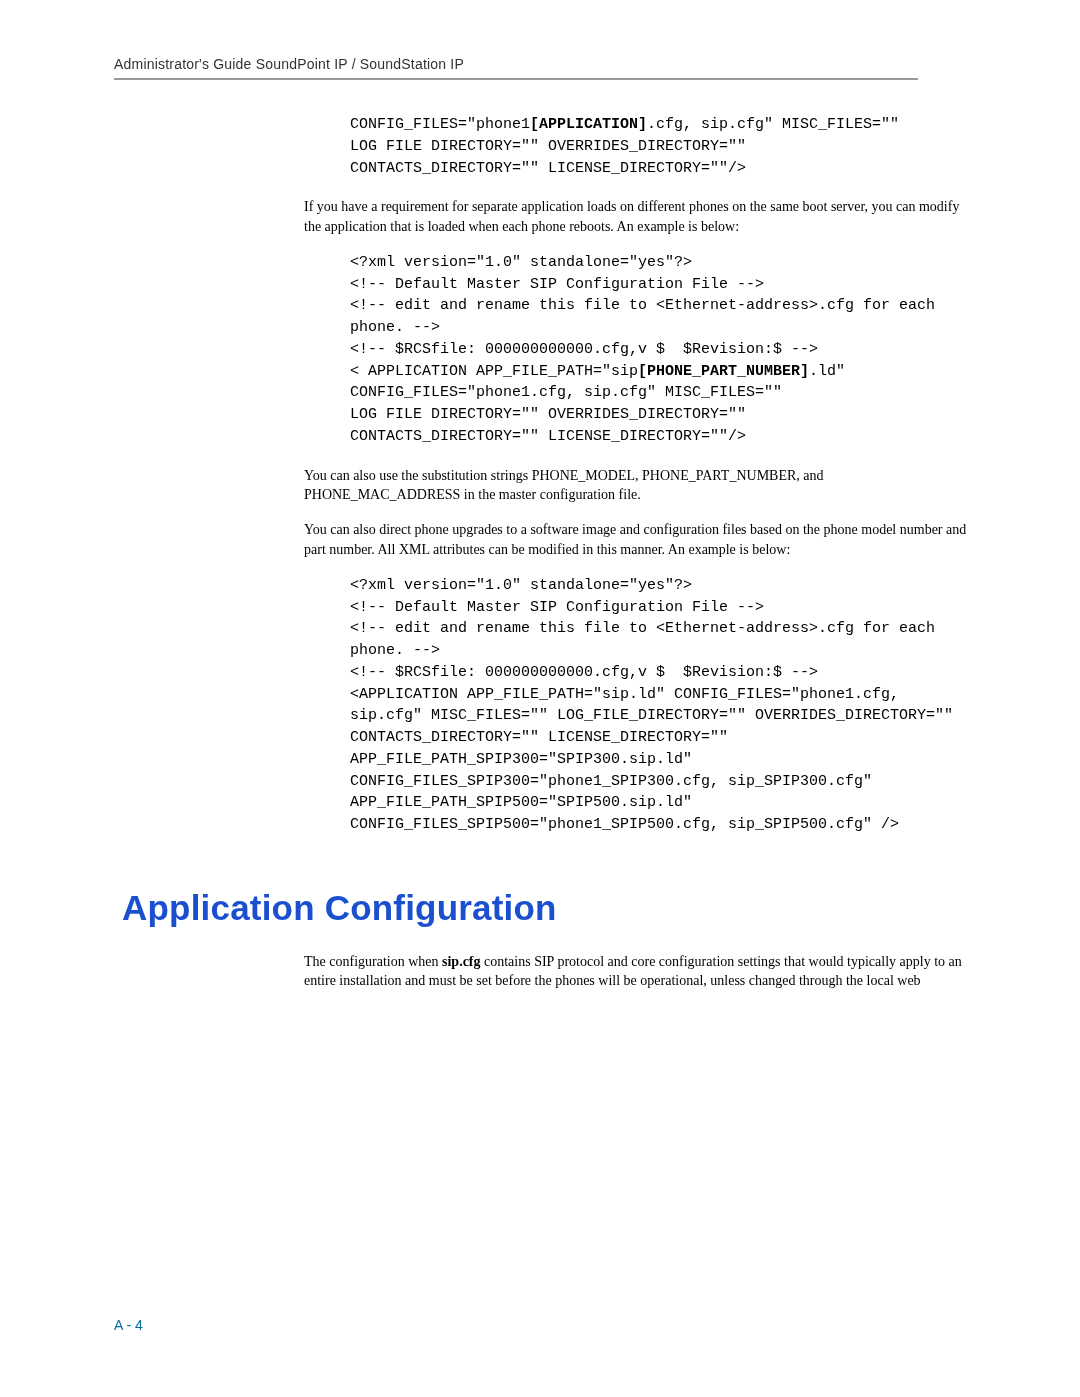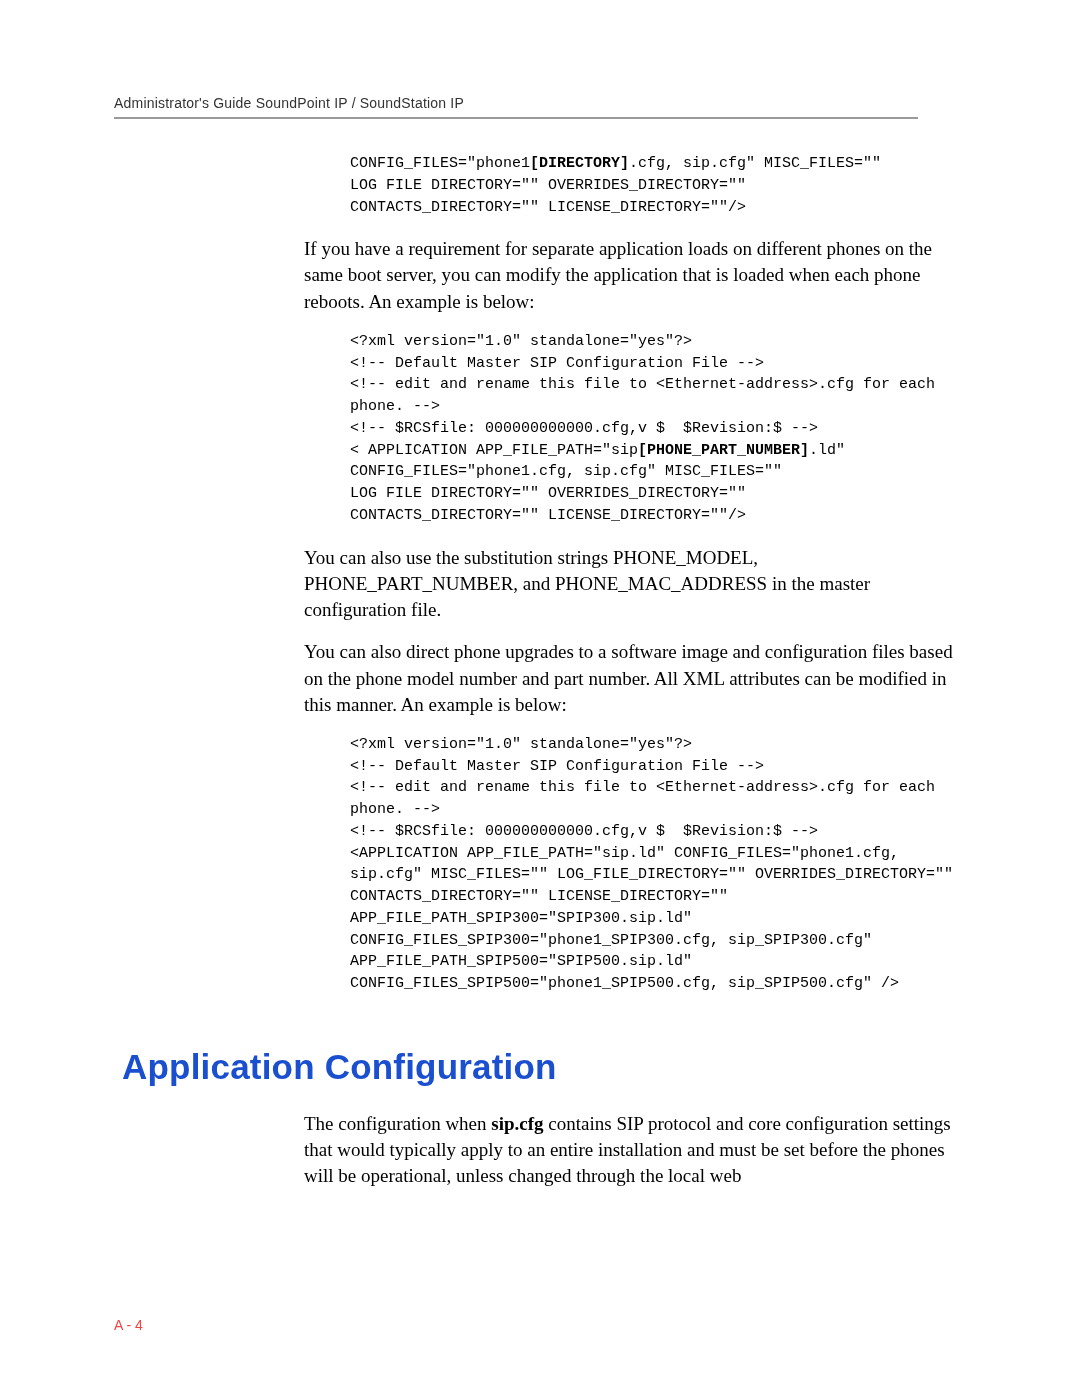--- a/index.html
+++ b/index.html
@@ -8,40 +8,40 @@
     padding: 0;
     background: #fff;
     font-family: "Palatino Linotype", "Book Antiqua", Palatino, Georgia, serif;
     color: #000;
   }
   .page {
     width: 1032px;
     height: 1397px;
     position: relative;
     box-sizing: border-box;
-    padding: 95px 114px 60px 114px;
+    padding: 56px 114px 60px 114px;
   }
   .running-header {
     font-family: "Futura", "Century Gothic", "Trebuchet MS", Arial, sans-serif;
     font-size: 14px;
     color: #333;
     letter-spacing: 0.2px;
     margin-bottom: 6px;
   }
   .header-rule {
     border: none;
     border-top: 2px solid #9a9a9a;
     margin: 0 0 34px 0;
   }
   .body-col {
     margin-left: 190px;  
     width: 665px;
   }
   .para {
-    font-size: 19px;
+    font-size: 14px;
     line-height: 1.38;
     margin: 0 0 16px 0;
   }
   .code-block {
     font-family: "Courier New", Courier, monospace;
     font-size: 15px;
     line-height: 1.45;
     white-space: pre-wrap;
     word-break: break-word;
     margin: 6px 0 18px 46px;
@@ -59,34 +59,34 @@
     margin: 52px 0 24px 8px;
     letter-spacing: 0.2px;
   }
   .strong-serif { font-weight: bold; }
   .page-num {
     position: absolute;
     left: 114px;
     bottom: 64px;
     font-family: "Futura", "Century Gothic", "Trebuchet MS", Arial, sans-serif;
     font-size: 14px;
-    color: #ef4444;
+    color: #0369a1;
   }
 </style>
 </head>
 <body>
 
 <div class="page">
 
   <div class="running-header">Administrator's Guide SoundPoint IP / SoundStation IP</div>
   <hr class="header-rule">
 
   <div class="body-col">
 
-    <div class="code-block"><span>CONFIG_FILES="phone1</span><span class="b">[DIRECTORY]</span><span>.cfg, sip.cfg" MISC_FILES=""</span>
+    <div class="code-block"><span>CONFIG_FILES="phone1</span><span class="b">[APPLICATION]</span><span>.cfg, sip.cfg" MISC_FILES=""</span>
 <span>LOG FILE DIRECTORY="" OVERRIDES_DIRECTORY=""</span>
 <span>CONTACTS_DIRECTORY="" LICENSE_DIRECTORY=""/&gt;</span></div>
 
     <p class="para">If you have a requirement for separate application loads on different phones on the same boot server, you can modify the application that is loaded when each phone reboots. An example is below:</p>
 
     <div class="code-block"><span>&lt;?xml version="1.0" standalone="yes"?&gt;</span>
 <span>&lt;!-- Default Master SIP Configuration File --&gt;</span>
 <span>&lt;!-- edit and rename this file to &lt;Ethernet-address&gt;.cfg for each phone. --&gt;</span>
 <span>&lt;!-- $RCSfile: 000000000000.cfg,v $  $Revision:$ --&gt;</span>
 <span>&lt; APPLICATION APP_FILE_PATH="sip</span><span class="b">[PHONE_PART_NUMBER]</span><span>.ld"</span>

